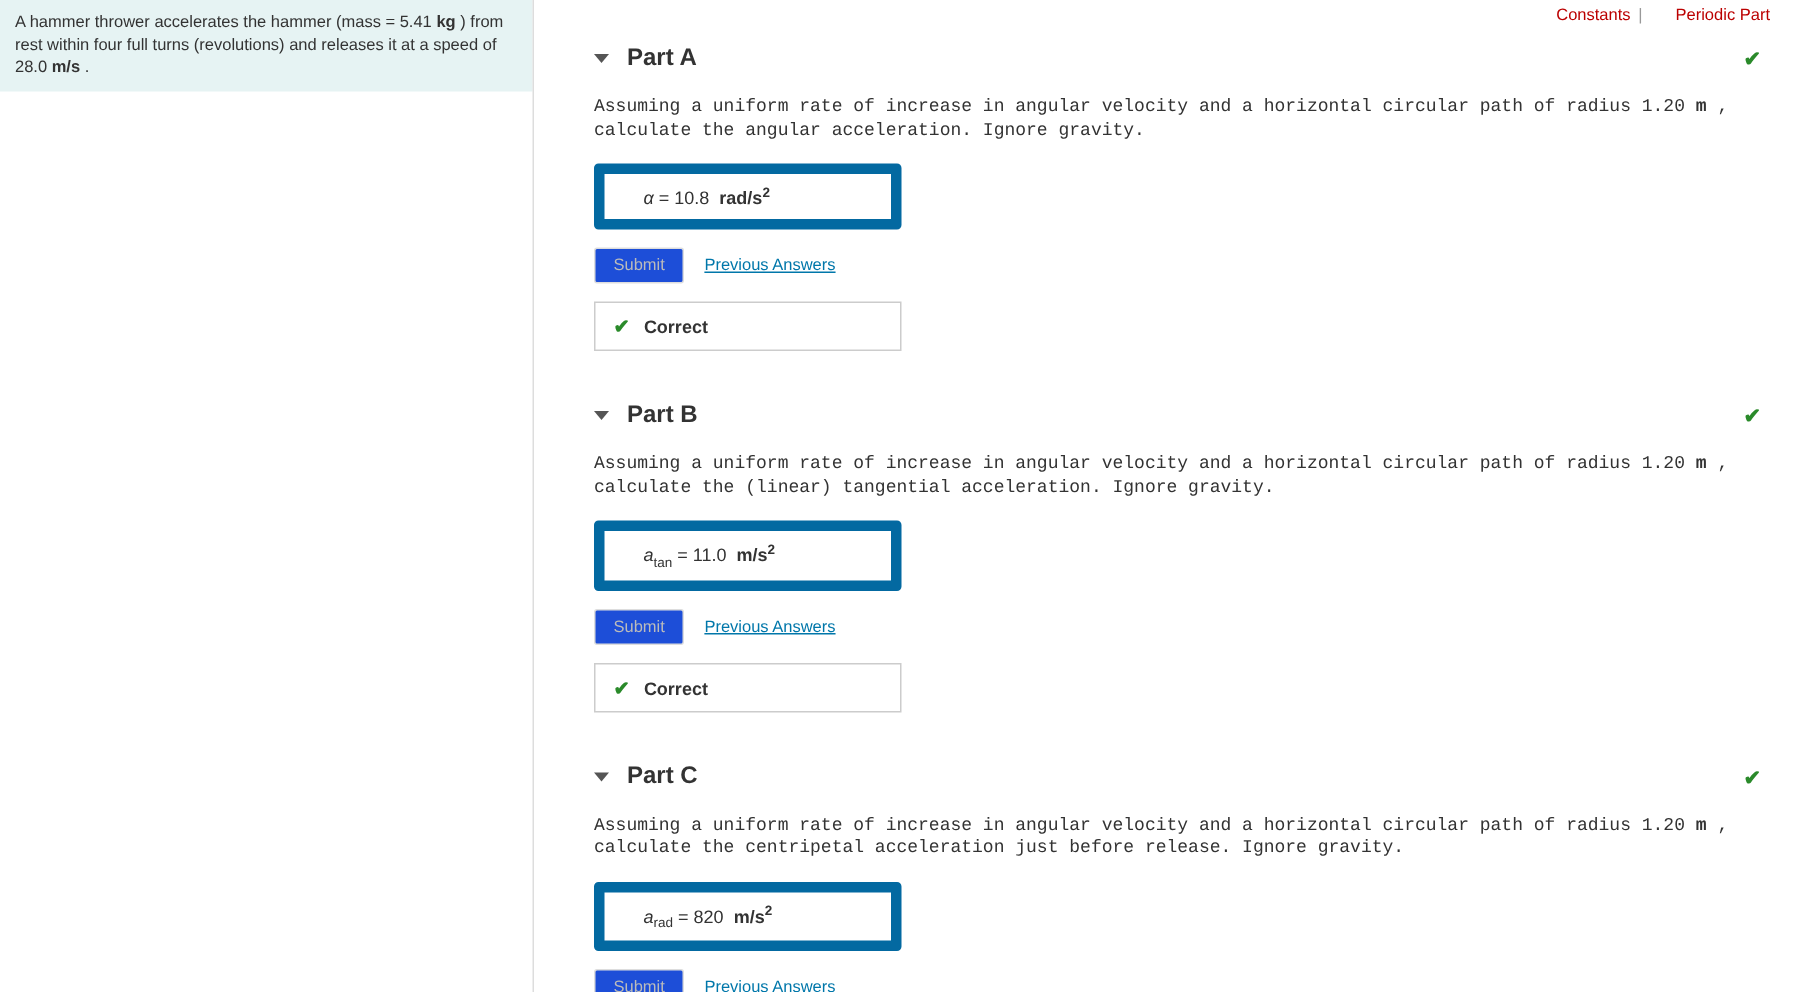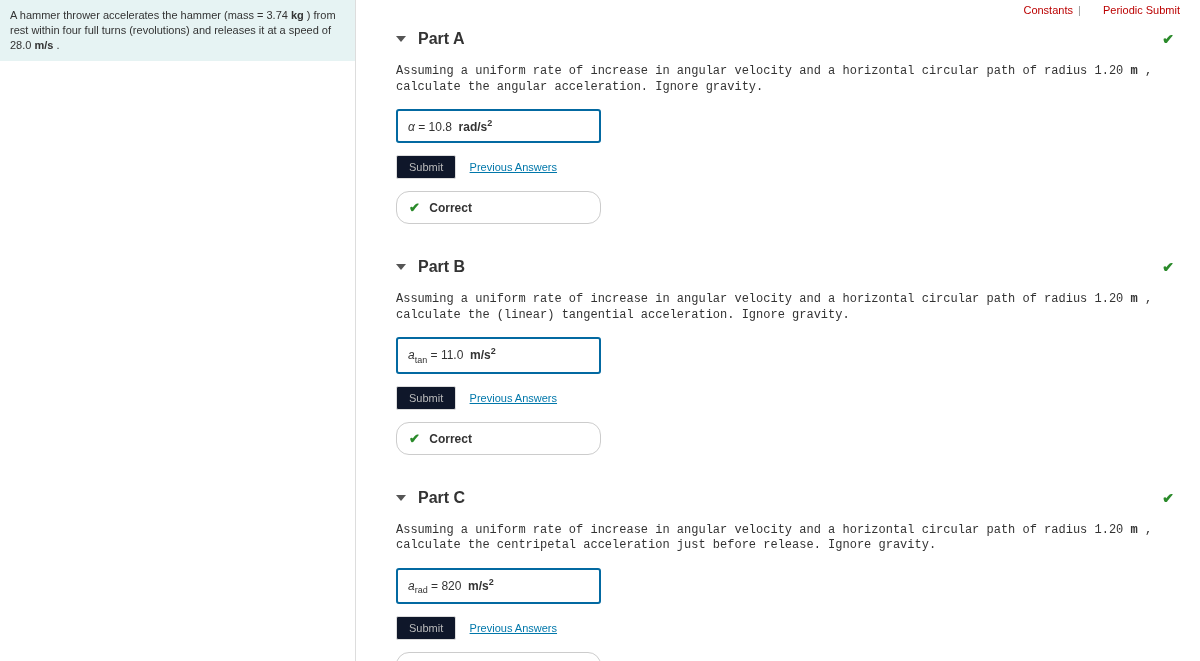--- a/index.html
+++ b/index.html
@@ -11,47 +11,47 @@
   .top-links { text-align: right; padding: 4px 0 8px 0; font-size: 11px; }
   .top-links a { color: #b00; text-decoration: none; padding-left: 17px; }
   .top-links .sep { color: #999; margin: 0 2px; }
   .part { margin: 0 0 28px 40px; }
   .part-header { display: flex; align-items: center; padding: 6px 0; }
   .caret { width: 0; height: 0; border-left: 5px solid transparent; border-right: 5px solid transparent; border-top: 6px solid #555; margin-right: 12px; }
   .part-title { font-weight: bold; font-size: 16px; }
   .part-check { margin-left: auto; color: #2a8a2a; font-size: 14px; font-weight: bold; padding-right: 6px; }
   .part-body { padding: 10px 0 0 0; }
   .prompt { font-size: 12px; color: #333; margin-bottom: 14px; line-height: 1.3; font-family: Liberation Mono, monospace; }
-  .answer-box { border: 2px solid #0369a1; border-radius: 3px; padding: 7px 10px; display: inline-block; min-width: 205px; font-size: 12px; margin-bottom: 12px; }
+  .answer-box { border: 7px solid #0369a1; border-radius: 3px; padding: 7px 26px; display: inline-block; min-width: 205px; font-size: 12px; margin-bottom: 12px; }
   .answer-box .var { font-style: italic; }
   .answer-box .sub { font-size: 9px; vertical-align: sub; margin-top: 18px; }
   .answer-box .sup { font-size: 9px; vertical-align: super; }
   .btn-row { margin-bottom: 12px; }
-  .submit-btn { background: #0f172a; border: 1px solid #ddd; color: #bbb; padding: 5px 12px; font-size: 11px; border-radius: 2px; cursor: not-allowed; margin-right: 10px; }
+  .submit-btn { background: #1d4ed8; border: 1px solid #ddd; color: #bbb; padding: 5px 12px; font-size: 11px; border-radius: 2px; cursor: not-allowed; margin-right: 10px; }
   .prev-link { color: #0077aa; font-size: 11px; text-decoration: underline; cursor: pointer; }
-  .correct-box { border: 1px solid #ccc; border-radius: 13px; padding: 8px 12px; display: inline-block; min-width: 205px; }
+  .correct-box { border: 1px solid #ccc; border-radius: 0; padding: 8px 12px; display: inline-block; min-width: 205px; }
   .correct-box .chk { color: #2a8a2a; font-weight: bold; margin-right: 6px; font-size: 13px; }
   .correct-box .lbl { font-weight: bold; font-size: 12px; }
   .unit-bold { font-weight: bold; }
 </style>
 </head>
 <body>
 
 <div class="page">
   <div class="left-col">
     <div class="problem-box">
-      <span>A hammer thrower accelerates the hammer (mass = 3.74 </span><span class="unit-bold">kg</span><span> ) from rest within four full turns (revolutions) and releases it at a speed of 28.0 </span><span class="unit-bold">m/s</span><span> .</span>
+      <span>A hammer thrower accelerates the hammer (mass = 5.41 </span><span class="unit-bold">kg</span><span> ) from rest within four full turns (revolutions) and releases it at a speed of 28.0 </span><span class="unit-bold">m/s</span><span> .</span>
     </div>
   </div>
 
   <div class="main-col">
     <div class="top-links">
       <a href="#">Constants</a>
       <span class="sep">|</span>
-      <a href="#">Periodic Submit</a>
+      <a href="#">Periodic Part</a>
     </div>
 
     <div class="part">
       <div class="part-header">
         <div class="caret"></div>
         <div class="part-title">Part A</div>
         <div class="part-check">✔</div>
       </div>
       <div class="part-body">
         <div class="prompt">

